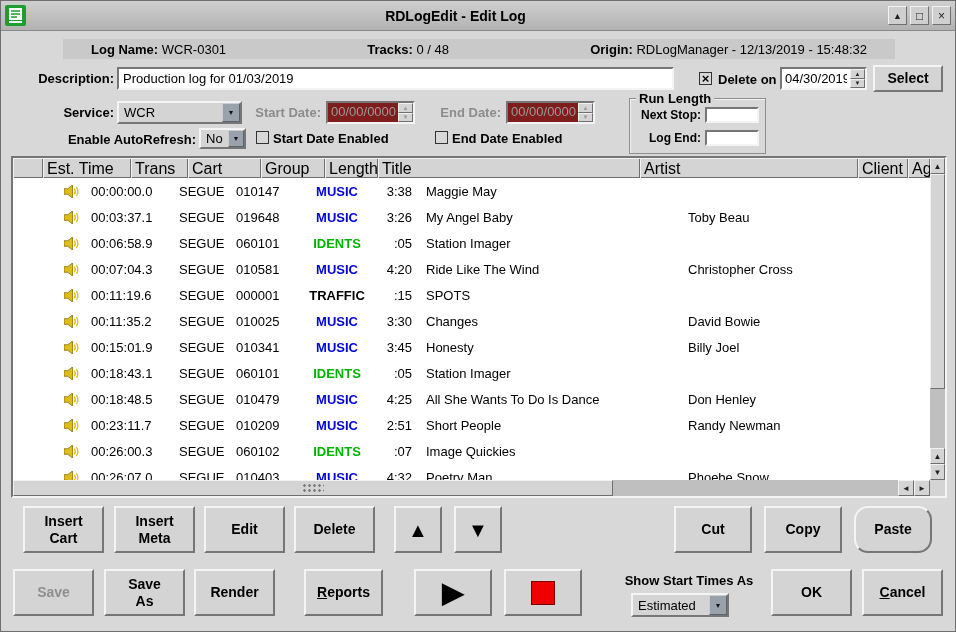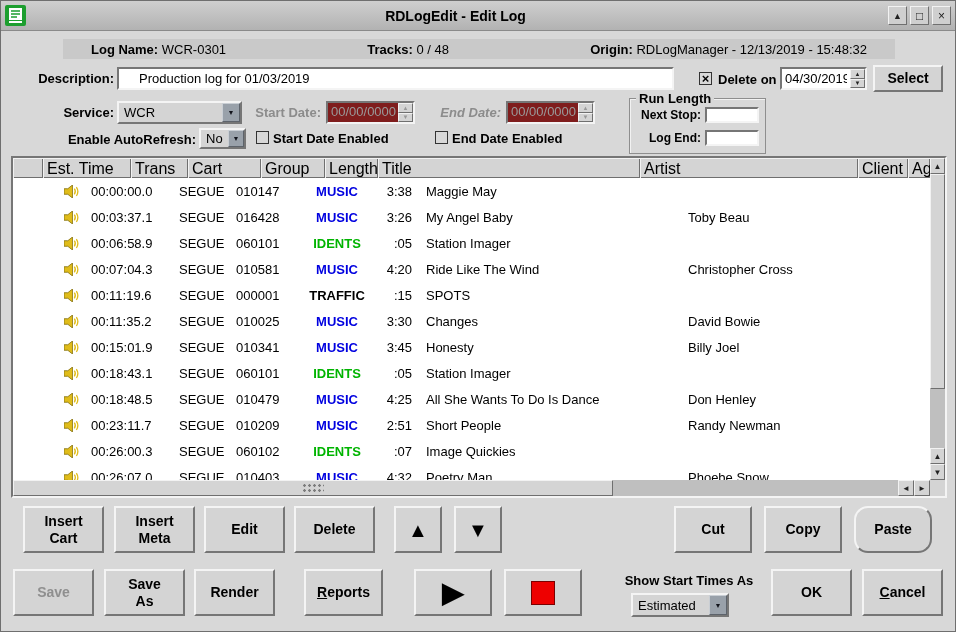--- a/index.html
+++ b/index.html
@@ -27,21 +27,21 @@
              display:flex; align-items:center; justify-content:space-between; padding:0 28px; }
   #infobar span { white-space:nowrap; }
 
   
   .btn { position:absolute; background:#d4d4d4; border:2px solid;
          border-color:#f4f4f4 #767676 #767676 #f4f4f4; font-weight:bold; font-size:14px;
          display:flex; align-items:center; justify-content:center; text-align:center;
          white-space:pre-line; line-height:1.2; font-family:inherit; cursor:default; }
   .btn.disabled { color:#8f8f8f; }
   .u { text-decoration:underline; }
-  .field { font-size:13px; font-family:inherit; padding:0 20px; outline:none; }
+  .field { font-size:13px; font-family:inherit; padding:0 4px; outline:none; }
   .combo { position:absolute; display:flex; align-items:center; background:#d4d4d4;
            border:2px solid; border-color:#f4f4f4 #767676 #767676 #f4f4f4; }
   .combo .ctext { flex:1; padding:0 5px; white-space:nowrap; overflow:hidden; }
   .carrow { width:18px; align-self:stretch; background:#99a1aa;
             border:1px solid; border-color:#c9ced4 #5d636b #5d636b #c9ced4;
             display:flex; align-items:center; justify-content:center; font-size:7px; color:#12141c; }
   .spin { position:absolute; display:flex; border:2px solid;
           border-color:#767676 #f4f4f4 #f4f4f4 #767676; background:#fff; }
   .spin .stext { flex:1; padding:1px 3px; white-space:nowrap; overflow:hidden; border:0;
                  font:inherit; background:transparent; width:100%; }
@@ -175,21 +175,21 @@
     <span class="carrow">▼</span>
   </div>
   <div class="abs b gray" style="left:246px; top:104px; width:74px; text-align:right;">Start Date:</div>
   <div class="spin disabled" style="left:325px; top:100px; width:89px; height:23px;">
     <span class="stext">00/00/0000</span>
     <span class="sarrows">
       <span>▲</span>
       <span>▼</span>
     </span>
   </div>
-  <div class="abs b gray" style="left:432px; top:104px; width:68px; text-align:right;font-style:italic;">End Date:</div>
+  <div class="abs b gray" style="left:432px; top:104px; width:68px; text-align:right;">End Date:</div>
   <div class="spin disabled" style="left:505px; top:100px; width:89px; height:23px;">
     <span class="stext">00/00/0000</span>
     <span class="sarrows">
       <span>▲</span>
       <span>▼</span>
     </span>
   </div>
 
   <div id="runlength">
     <span class="gtitle">Run Length</span>
@@ -248,21 +248,21 @@
     <div class="trow tgrid">
       <div class="tc c-icon">
         <svg viewBox="0 0 17 14" width="16" height="13">
           <polygon points="0,4 4,4 9,0 9,14 4,10 0,10" fill="#e0bc1a" stroke="#7a6600" stroke-width="0.8"></polygon>
           <path d="M11,4 Q13.2,7 11,10" stroke="#e0bc1a" fill="none" stroke-width="1.4"></path>
           <path d="M13.2,2.2 Q16.4,7 13.2,11.8" stroke="#e0bc1a" fill="none" stroke-width="1.4"></path>
         </svg>
       </div>
       <div class="tc">00:03:37.1</div>
       <div class="tc">SEGUE</div>
-      <div class="tc">016428</div>
+      <div class="tc">019648</div>
       <div class="tc c-group" style="color: rgb(0, 0, 224);">MUSIC</div>
       <div class="tc c-len">3:26</div>
       <div class="tc">My Angel Baby</div>
       <div class="tc">Toby Beau</div>
       <div class="tc"></div>
       <div class="tc"></div>
     </div>
 
     <div class="trow tgrid">
       <div class="tc c-icon">

